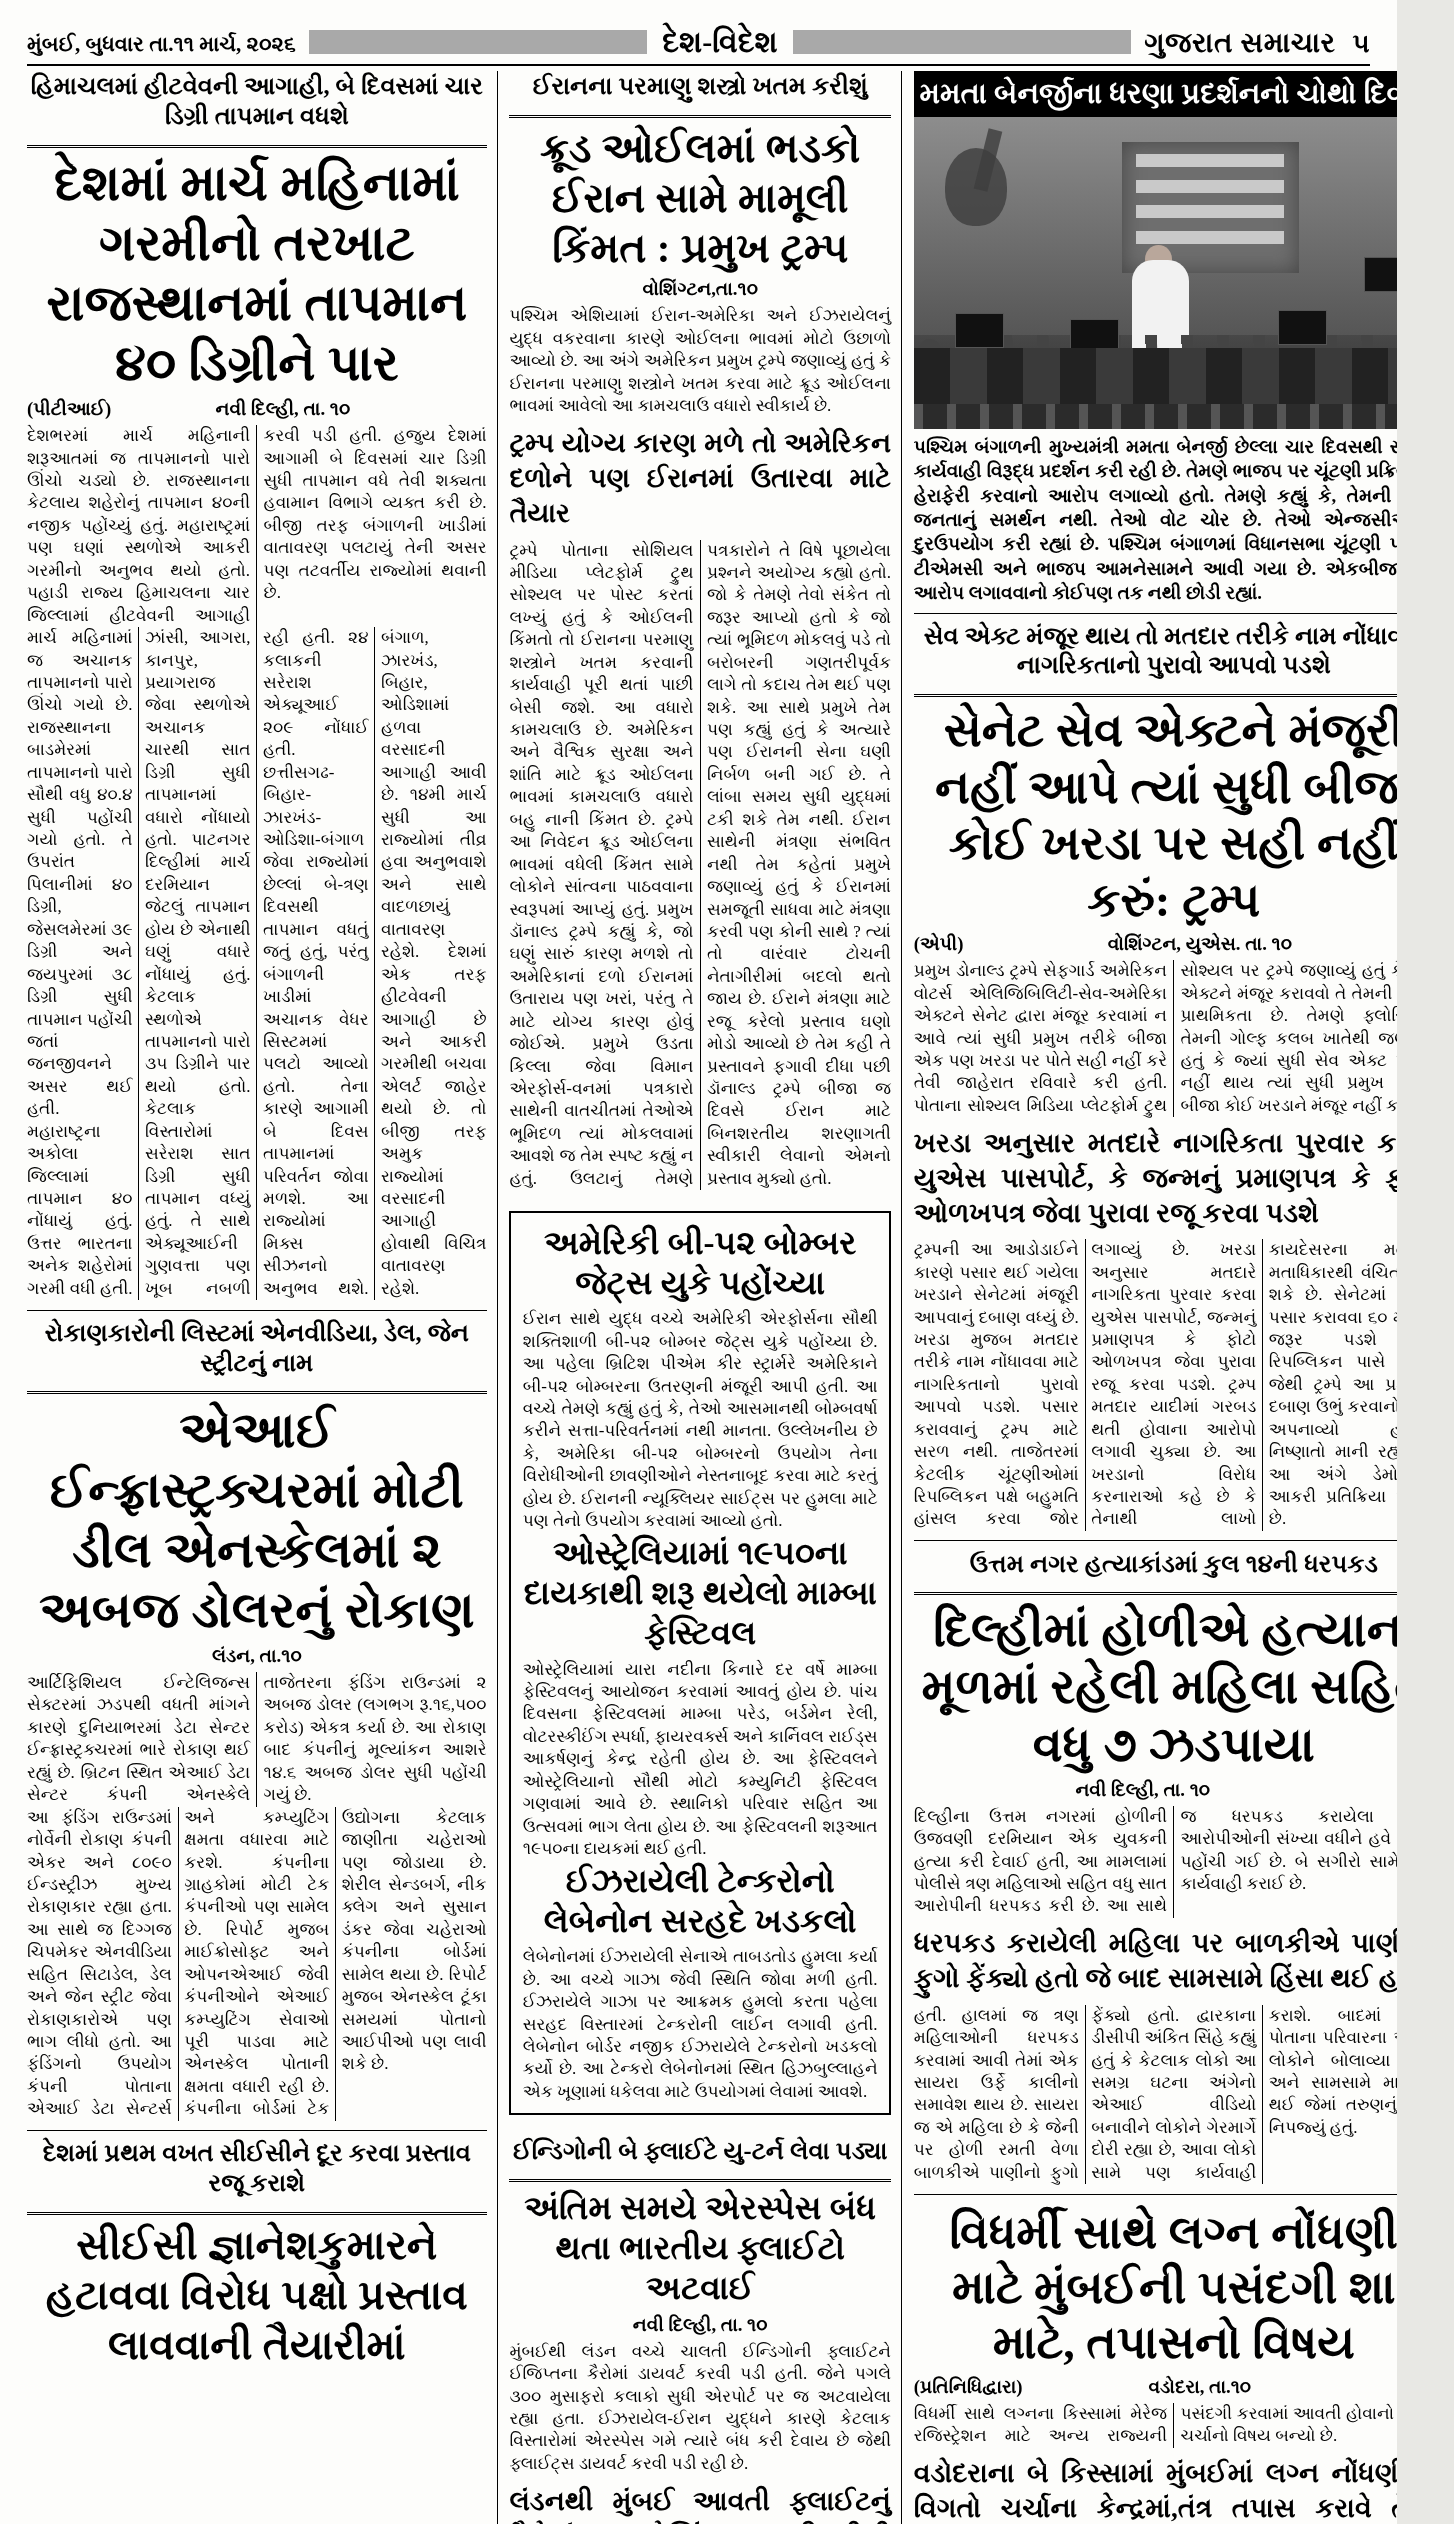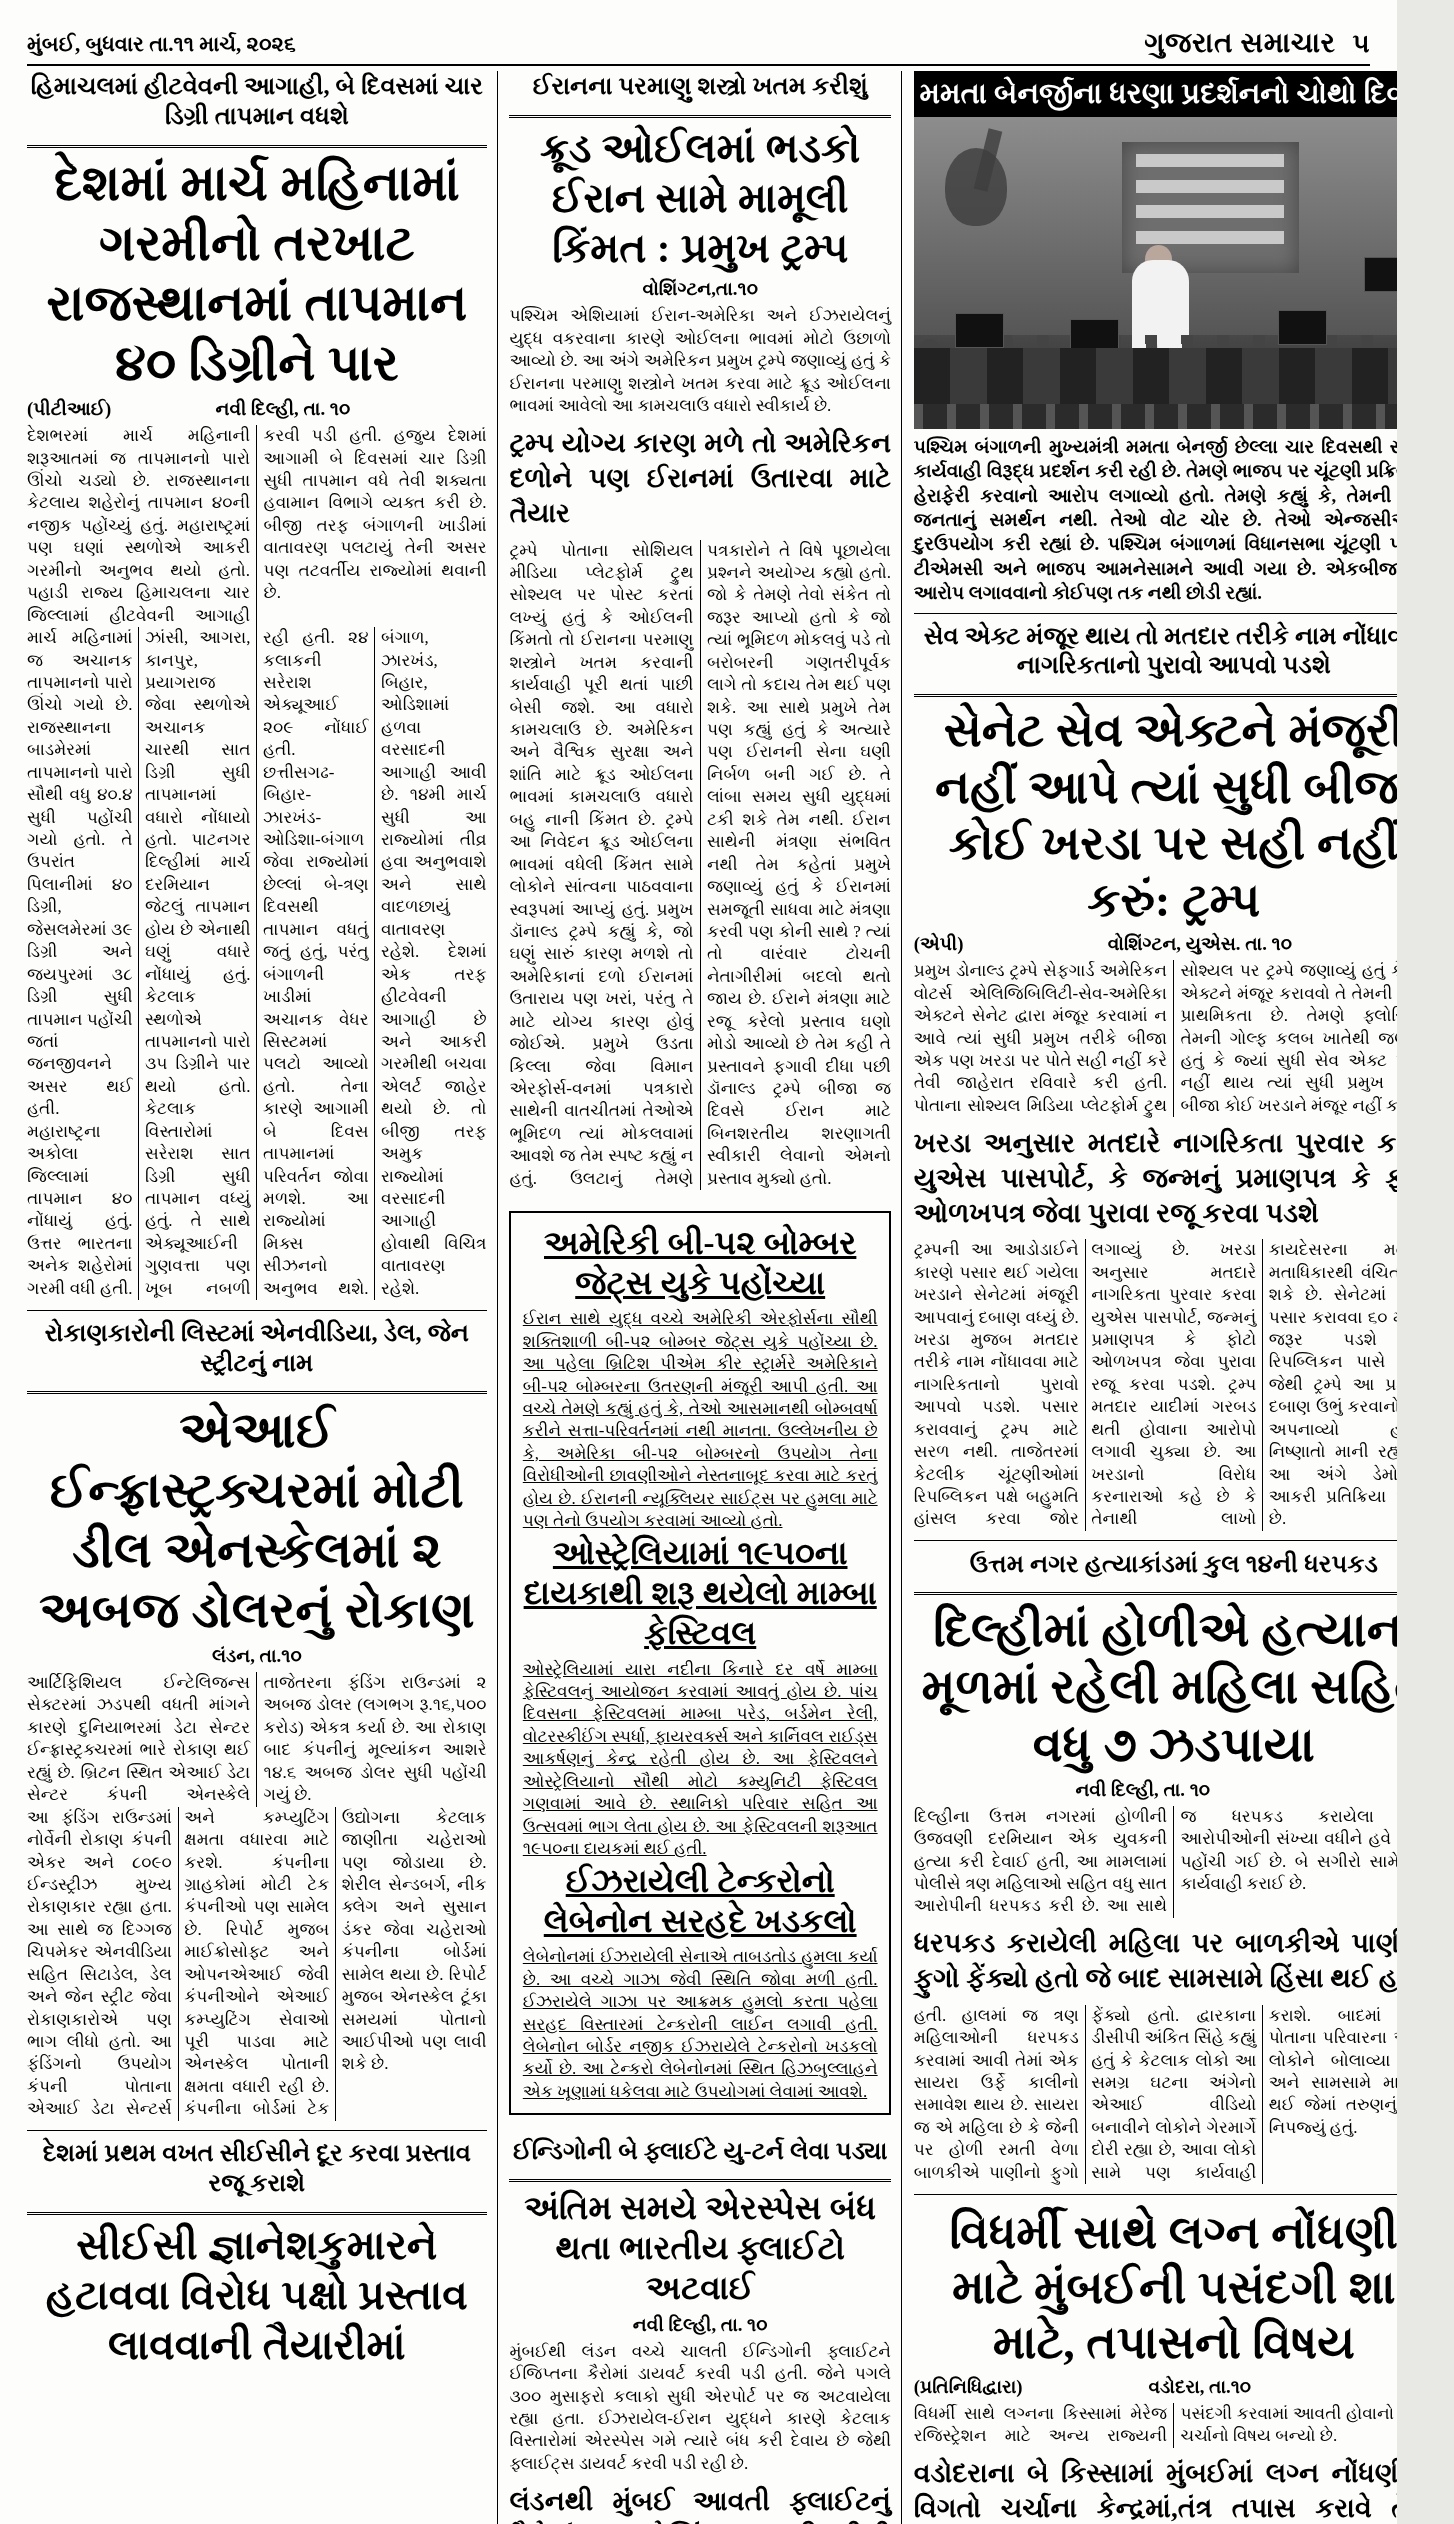--- a/index.html
+++ b/index.html
@@ -32,21 +32,21 @@
   .h-m{font-size:33px;font-weight:bold;text-align:center;line-height:1.22;margin:3.1px 0 5.2px 0;}
   .dl-row{display:flex;align-items:baseline;font-size:18.7px;margin:2.1px 0 5.2px 0;}
   .byline{font-weight:bold;min-width:114px;}
   .dateline{font-weight:bold;margin:0 auto;transform:translateX(-31px);}
   .dateline.solo{transform:none;}
   .body{font-size:17px;line-height:1.32;text-align:justify;}
   .cols-2{column-count:2;column-gap:13.5px;column-rule:0.5px solid #000;}
   .cols-3{column-count:3;column-gap:12.5px;column-rule:0.5px solid #000;}
   .cols-4{column-count:4;column-gap:12.5px;column-rule:0.5px solid #000;}
   .subhead{font-size:27px;font-weight:bold;line-height:1.3;text-align:justify;margin:8.3px 0;}
-  .boxed{border:2.6px solid #000;padding:9.4px 11.4px;margin:21px 0;text-decoration:underline;}
+  .boxed{border:2.6px solid #000;padding:9.4px 11.4px;margin:21px 0;}
   .boxed .h-m{margin-top:0;}
   .boxed-sep{margin-top:11.4px;}
   
   .photo-block{margin-bottom:7.3px;}
   .photo-banner{background:#000;color:#fff;font-size:29px;font-weight:bold;text-align:center;
     padding:6.2px 3.1px;line-height:1.15;}
   .photo{position:relative;height:312px;background:linear-gradient(180deg,#7a7a7a 0%,#5c5c5c 45%,#2f2f2f 100%);overflow:hidden;}
   .photo .backdrop{position:absolute;left:0;top:0;right:0;height:70%;background:linear-gradient(180deg,#8d8d8d,#565656);}
   .photo .poster{position:absolute;left:40%;top:8%;width:34%;height:42%;background:#6e6e6e;box-shadow:inset 0 0 21px #444;}
   .photo .poster i{display:block;height:10%;margin:7% 8%;background:#d9d9d9;opacity:.85;}
@@ -65,20 +65,25 @@
   .rule-after-photo{border:none;border-top:1.6px solid #000;margin:8.3px 0 6.2px 0;}
 </style>
 </head>
 <body>
 
 <div class="page">
   <div class="inner">
 
     <div class="topbar">
       <div class="edition">મુંબઈ, બુધવાર તા.૧૧ માર્ચ, ૨૦૨૬</div>
+      <div class="section-wrap">
+        <div class="graybar"></div>
+        <div class="section-title">દેશ-વિદેશ</div>
+        <div class="graybar"></div>
+      </div>
       <div class="masthead">
         <span>ગુજરાત સમાચાર</span>
         <span class="pg">૫</span>
       </div>
     </div>
     <hr class="toprule">
 
     <div class="main">
 
       <section class="col col-left">

